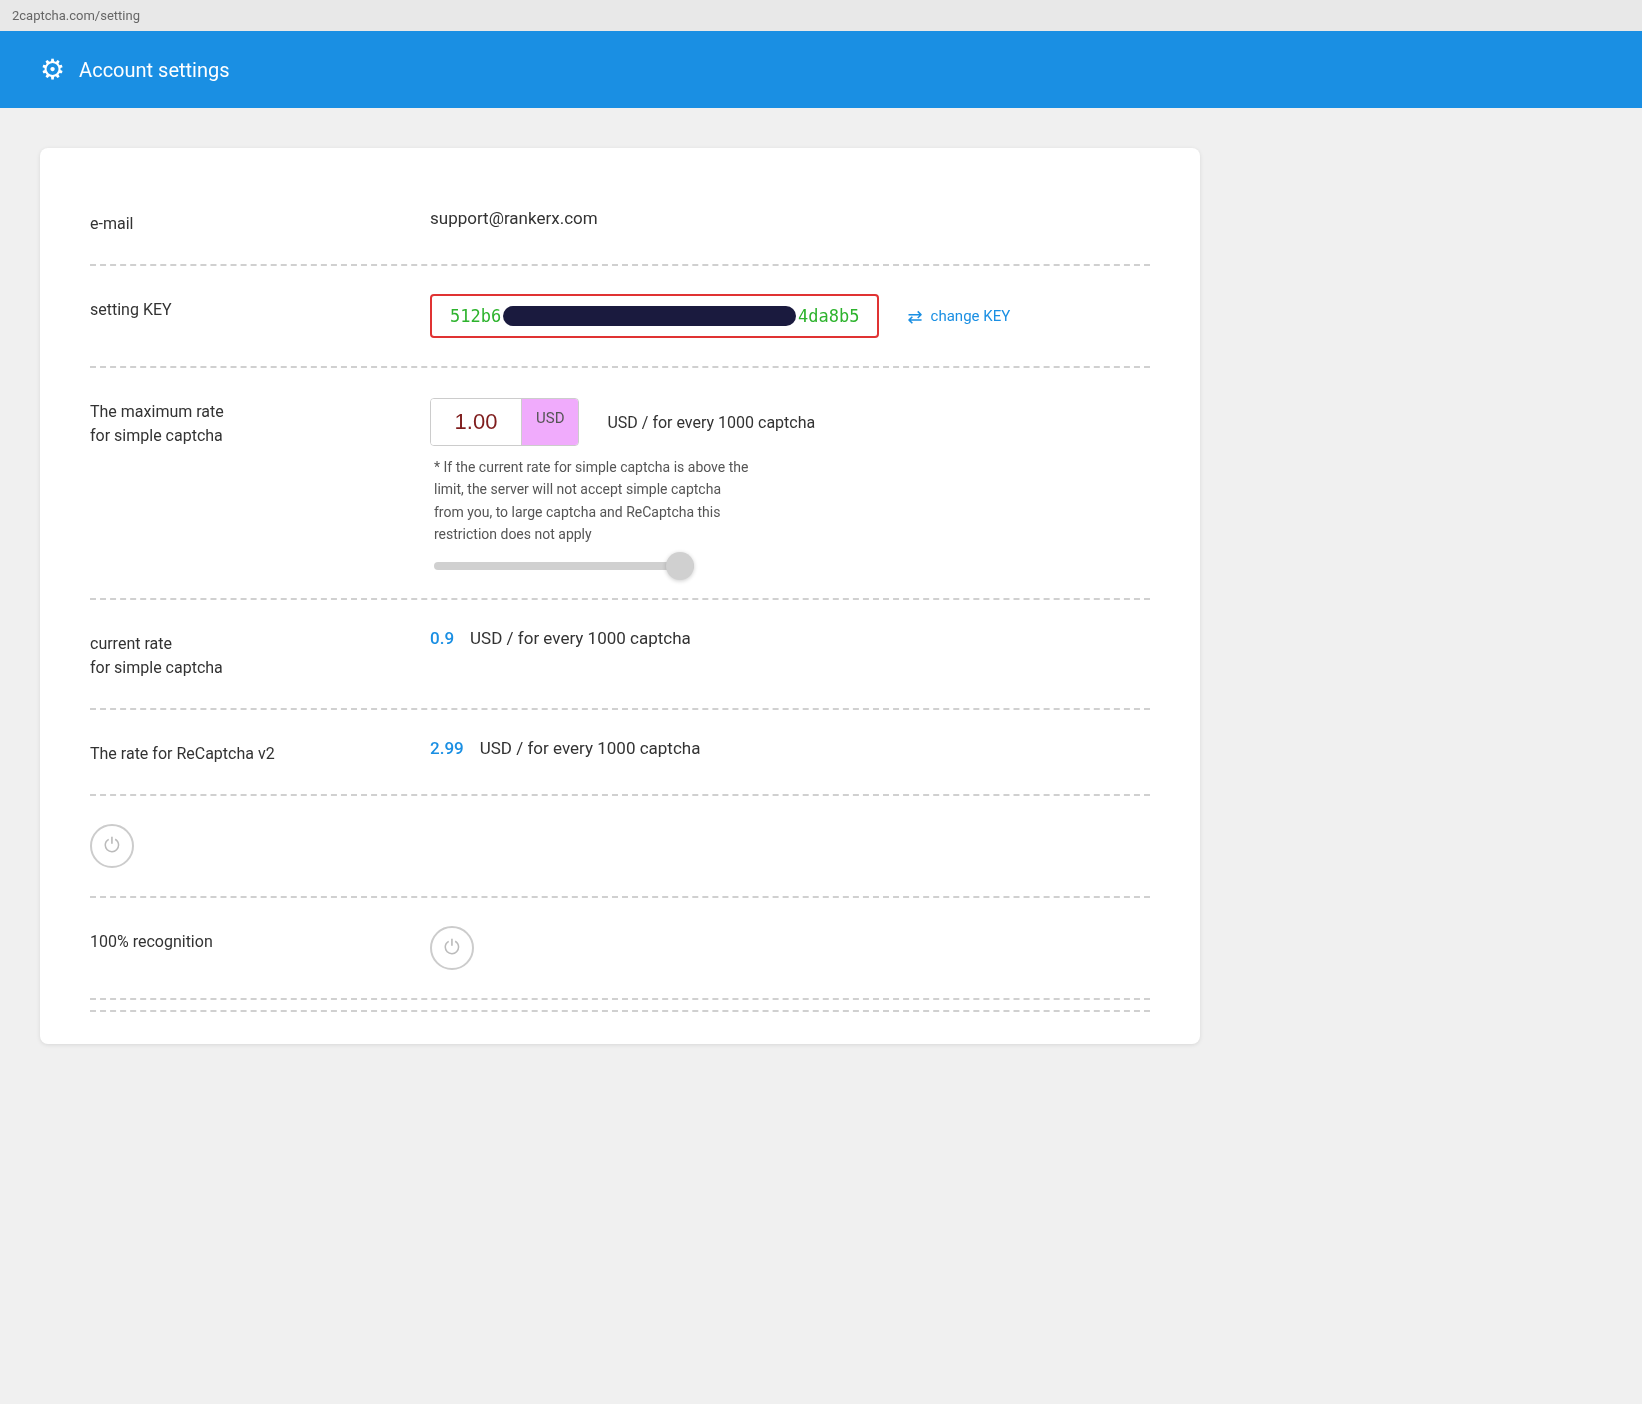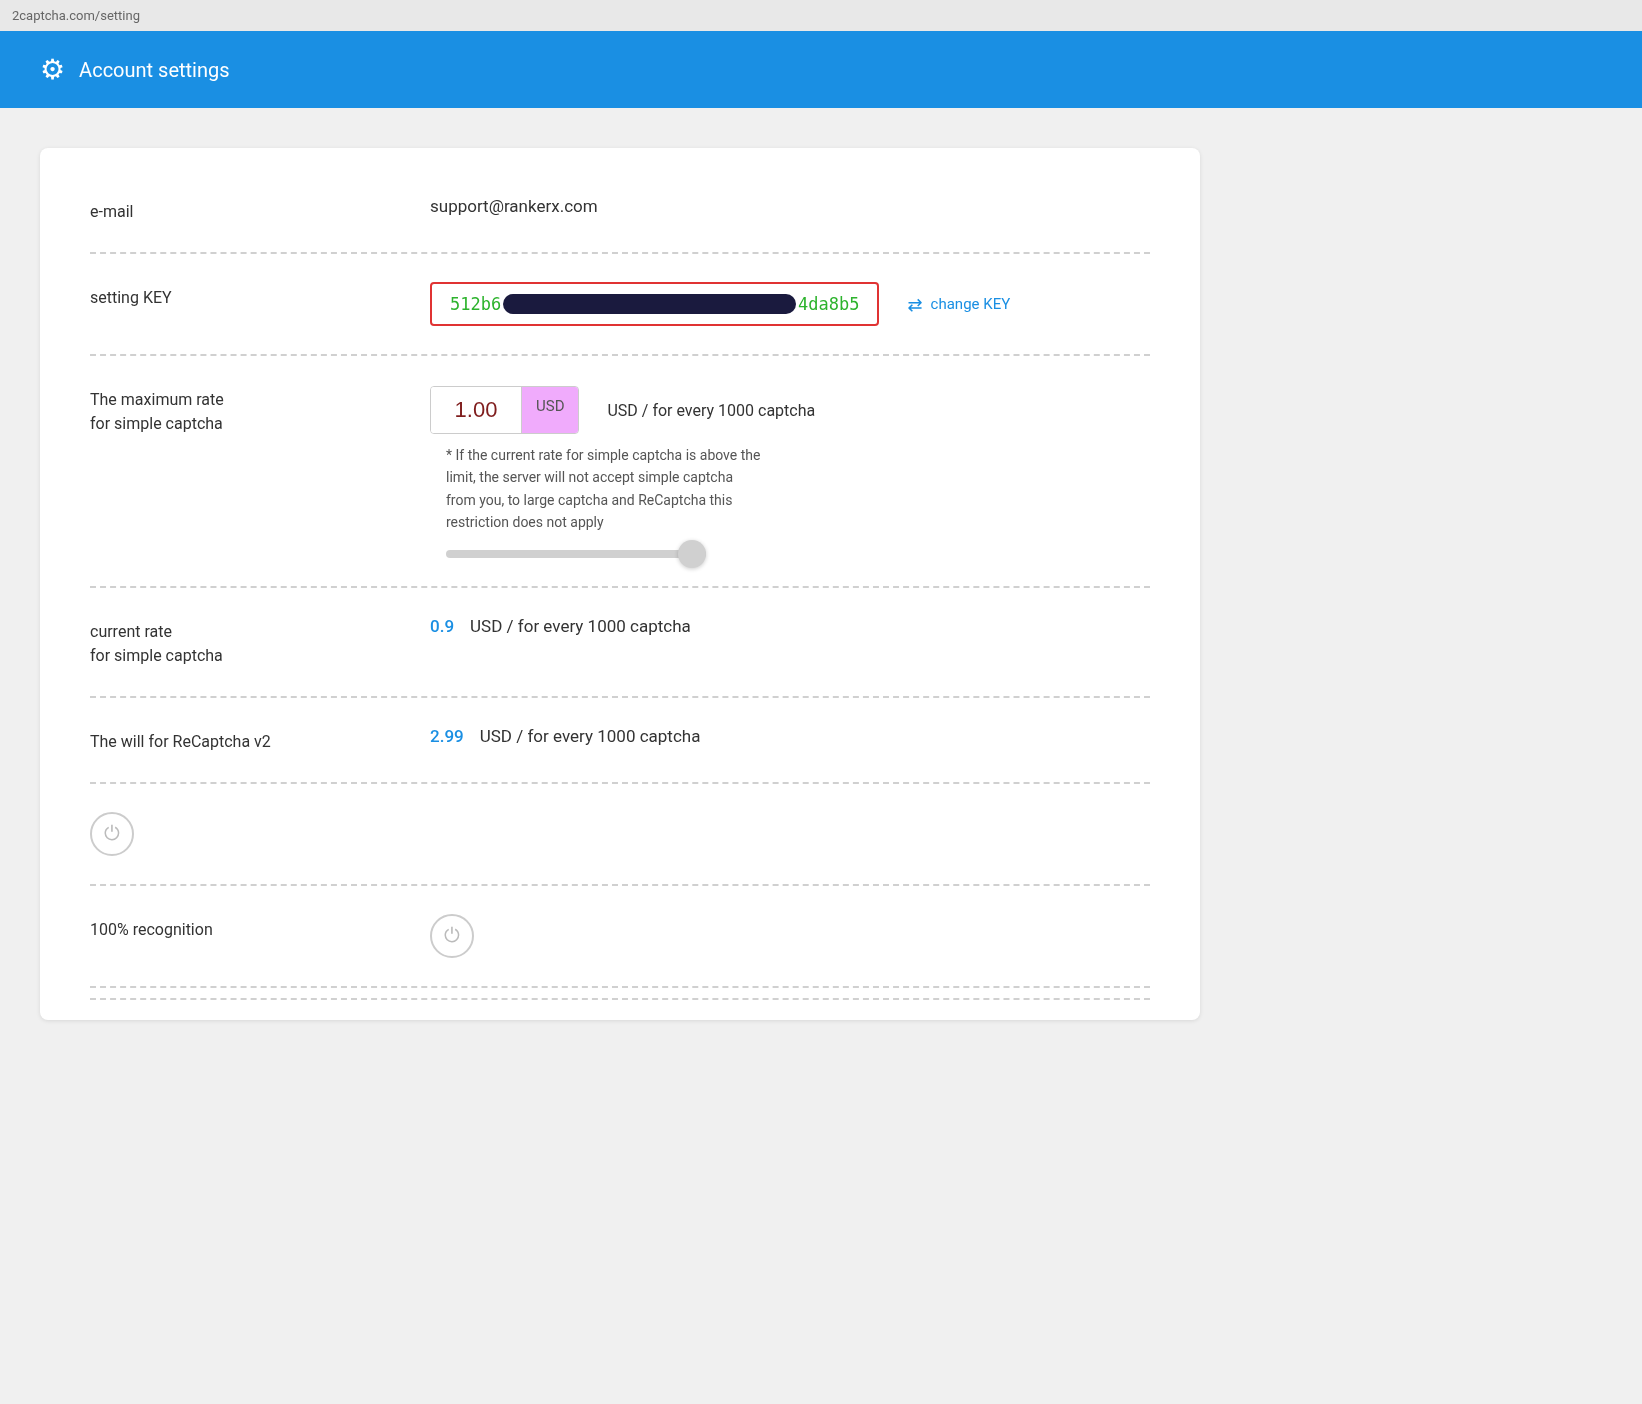--- a/index.html
+++ b/index.html
@@ -37,21 +37,21 @@
     }
 
     .page-content {
       padding: 40px 40px;
     }
 
     .settings-card {
       background: white;
       border-radius: 8px;
       box-shadow: 0 1px 4px rgba(0,0,0,0.1);
-      padding: 20px 50px;
+      padding: 32px 50px;
       max-width: 1160px;
     }
 
     .settings-row {
       display: flex;
       align-items: flex-start;
       padding: 28px 0;
       border-bottom: 2px dashed #d0d0d0;
     }
 
@@ -270,21 +270,21 @@
           <span>for simple captcha</span>
         </div>
         <div class="settings-value">
           <div class="rate-input-group">
             <input class="rate-input" type="text" value="1.00" style="">
             <span class="rate-currency">USD</span>
           </div>
           <span class="rate-description">USD / for every 1000 captcha</span>
         </div>
       </div>
-      <div style="display:flex; gap: 16px;">
+      <div style="display:flex; gap: 4px;">
         <div style="width:340px; flex-shrink:0;"></div>
         <div>
           <div class="note-text">* If the current rate for simple captcha is above the limit, the server will not accept simple captcha from you, to large captcha and ReCaptcha this restriction does not apply</div>
           <div class="slider-container">
             <div class="slider-track">
               <div class="slider-thumb"></div>
             </div>
           </div>
         </div>
       </div>
@@ -295,21 +295,21 @@
         <span>current rate</span><br>
         <span>for simple captcha</span>
       </div>
       <div class="settings-value">
         <span class="rate-value-blue">0.9</span>
         <span class="rate-value-text">USD / for every 1000 captcha</span>
       </div>
     </div>
 
     <div class="settings-row">
-      <div class="settings-label">The will for ReCaptcha v2</div>
+      <div class="settings-label">The rate for ReCaptcha v2</div>
       <div class="settings-value">
         <span class="rate-value-blue">2.99</span>
         <span class="rate-value-text">USD / for every 1000 captcha</span>
       </div>
     </div>
 
     <div class="settings-row">
       <div class="settings-value">
         <button class="power-btn">
           <span class="power-icon">⏻</span>

